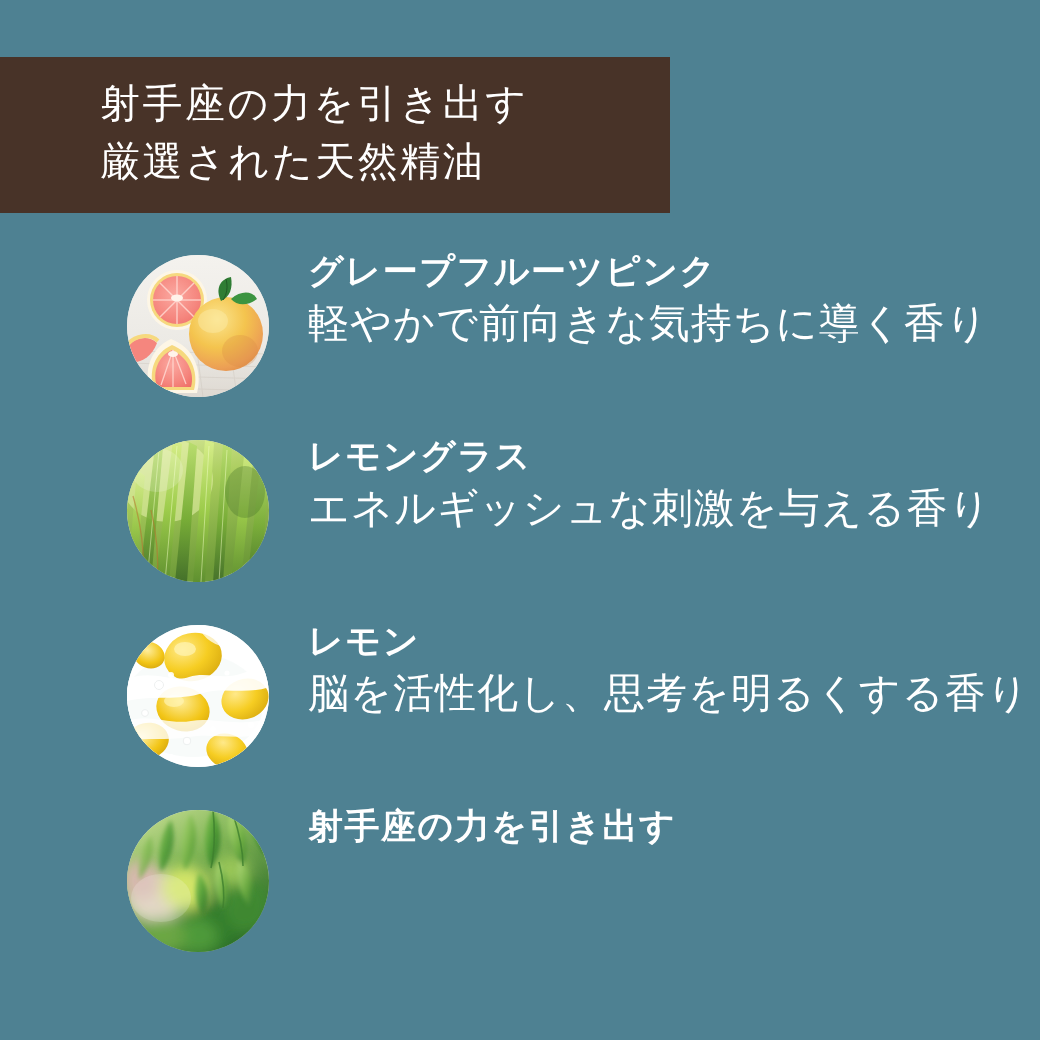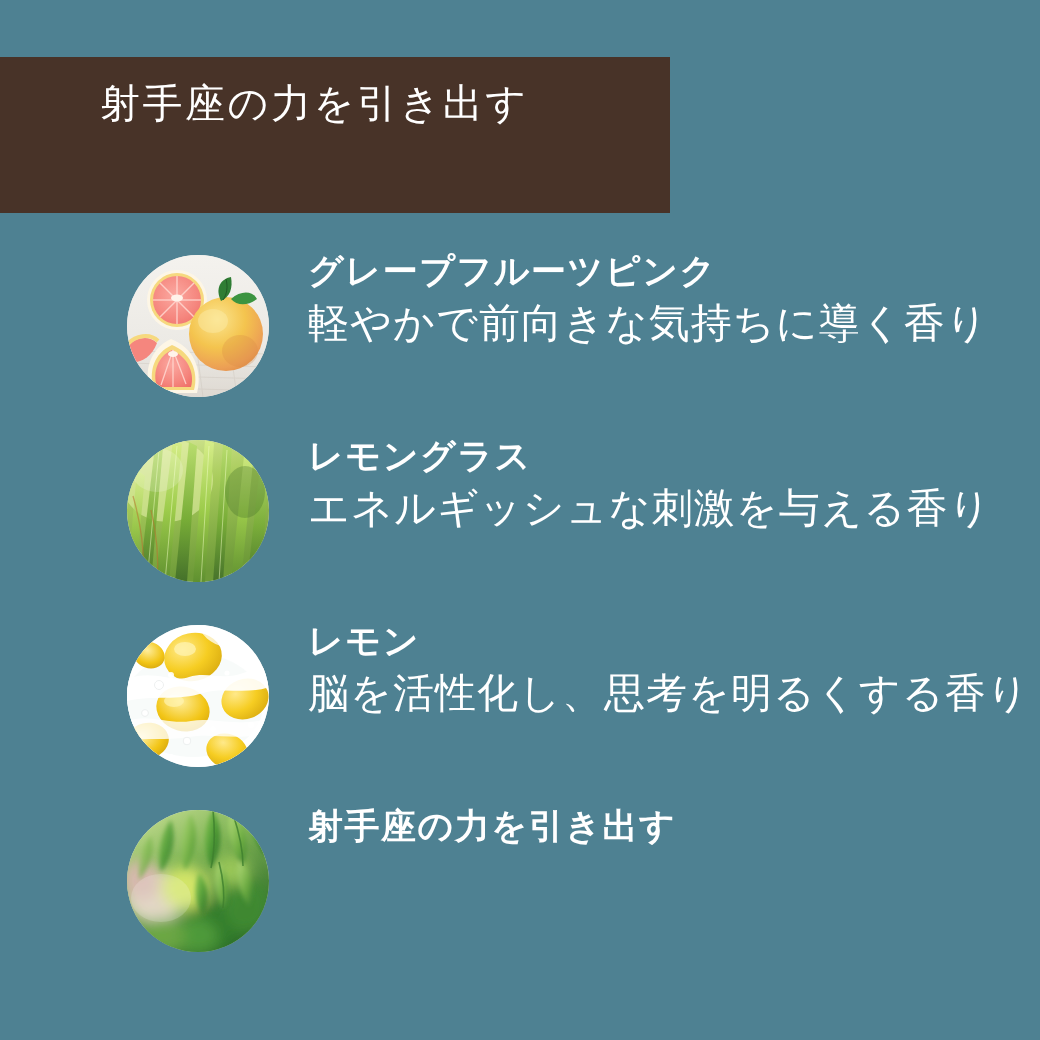--- a/index.html
+++ b/index.html
@@ -95,20 +95,21 @@
     white-space: nowrap;
   }
 </style>
 </head>
 <body>
 
 <div class="poster">
 
   <div class="header-band">
     <div class="header-line">射手座の力を引き出す</div>
+    <div class="header-line">厳選された天然精油</div>
   </div>
 
   <div class="oil-list">
 
     <div class="oil-row">
       <div class="oil-thumb">
         <svg viewBox="0 0 142 142" xmlns="http://www.w3.org/2000/svg" aria-hidden="true">
           <defs>
             <linearGradient id="gfWood" x1="0" y1="0" x2="0" y2="1">
               <stop offset="0" stop-color="#f4f2ee"></stop>

